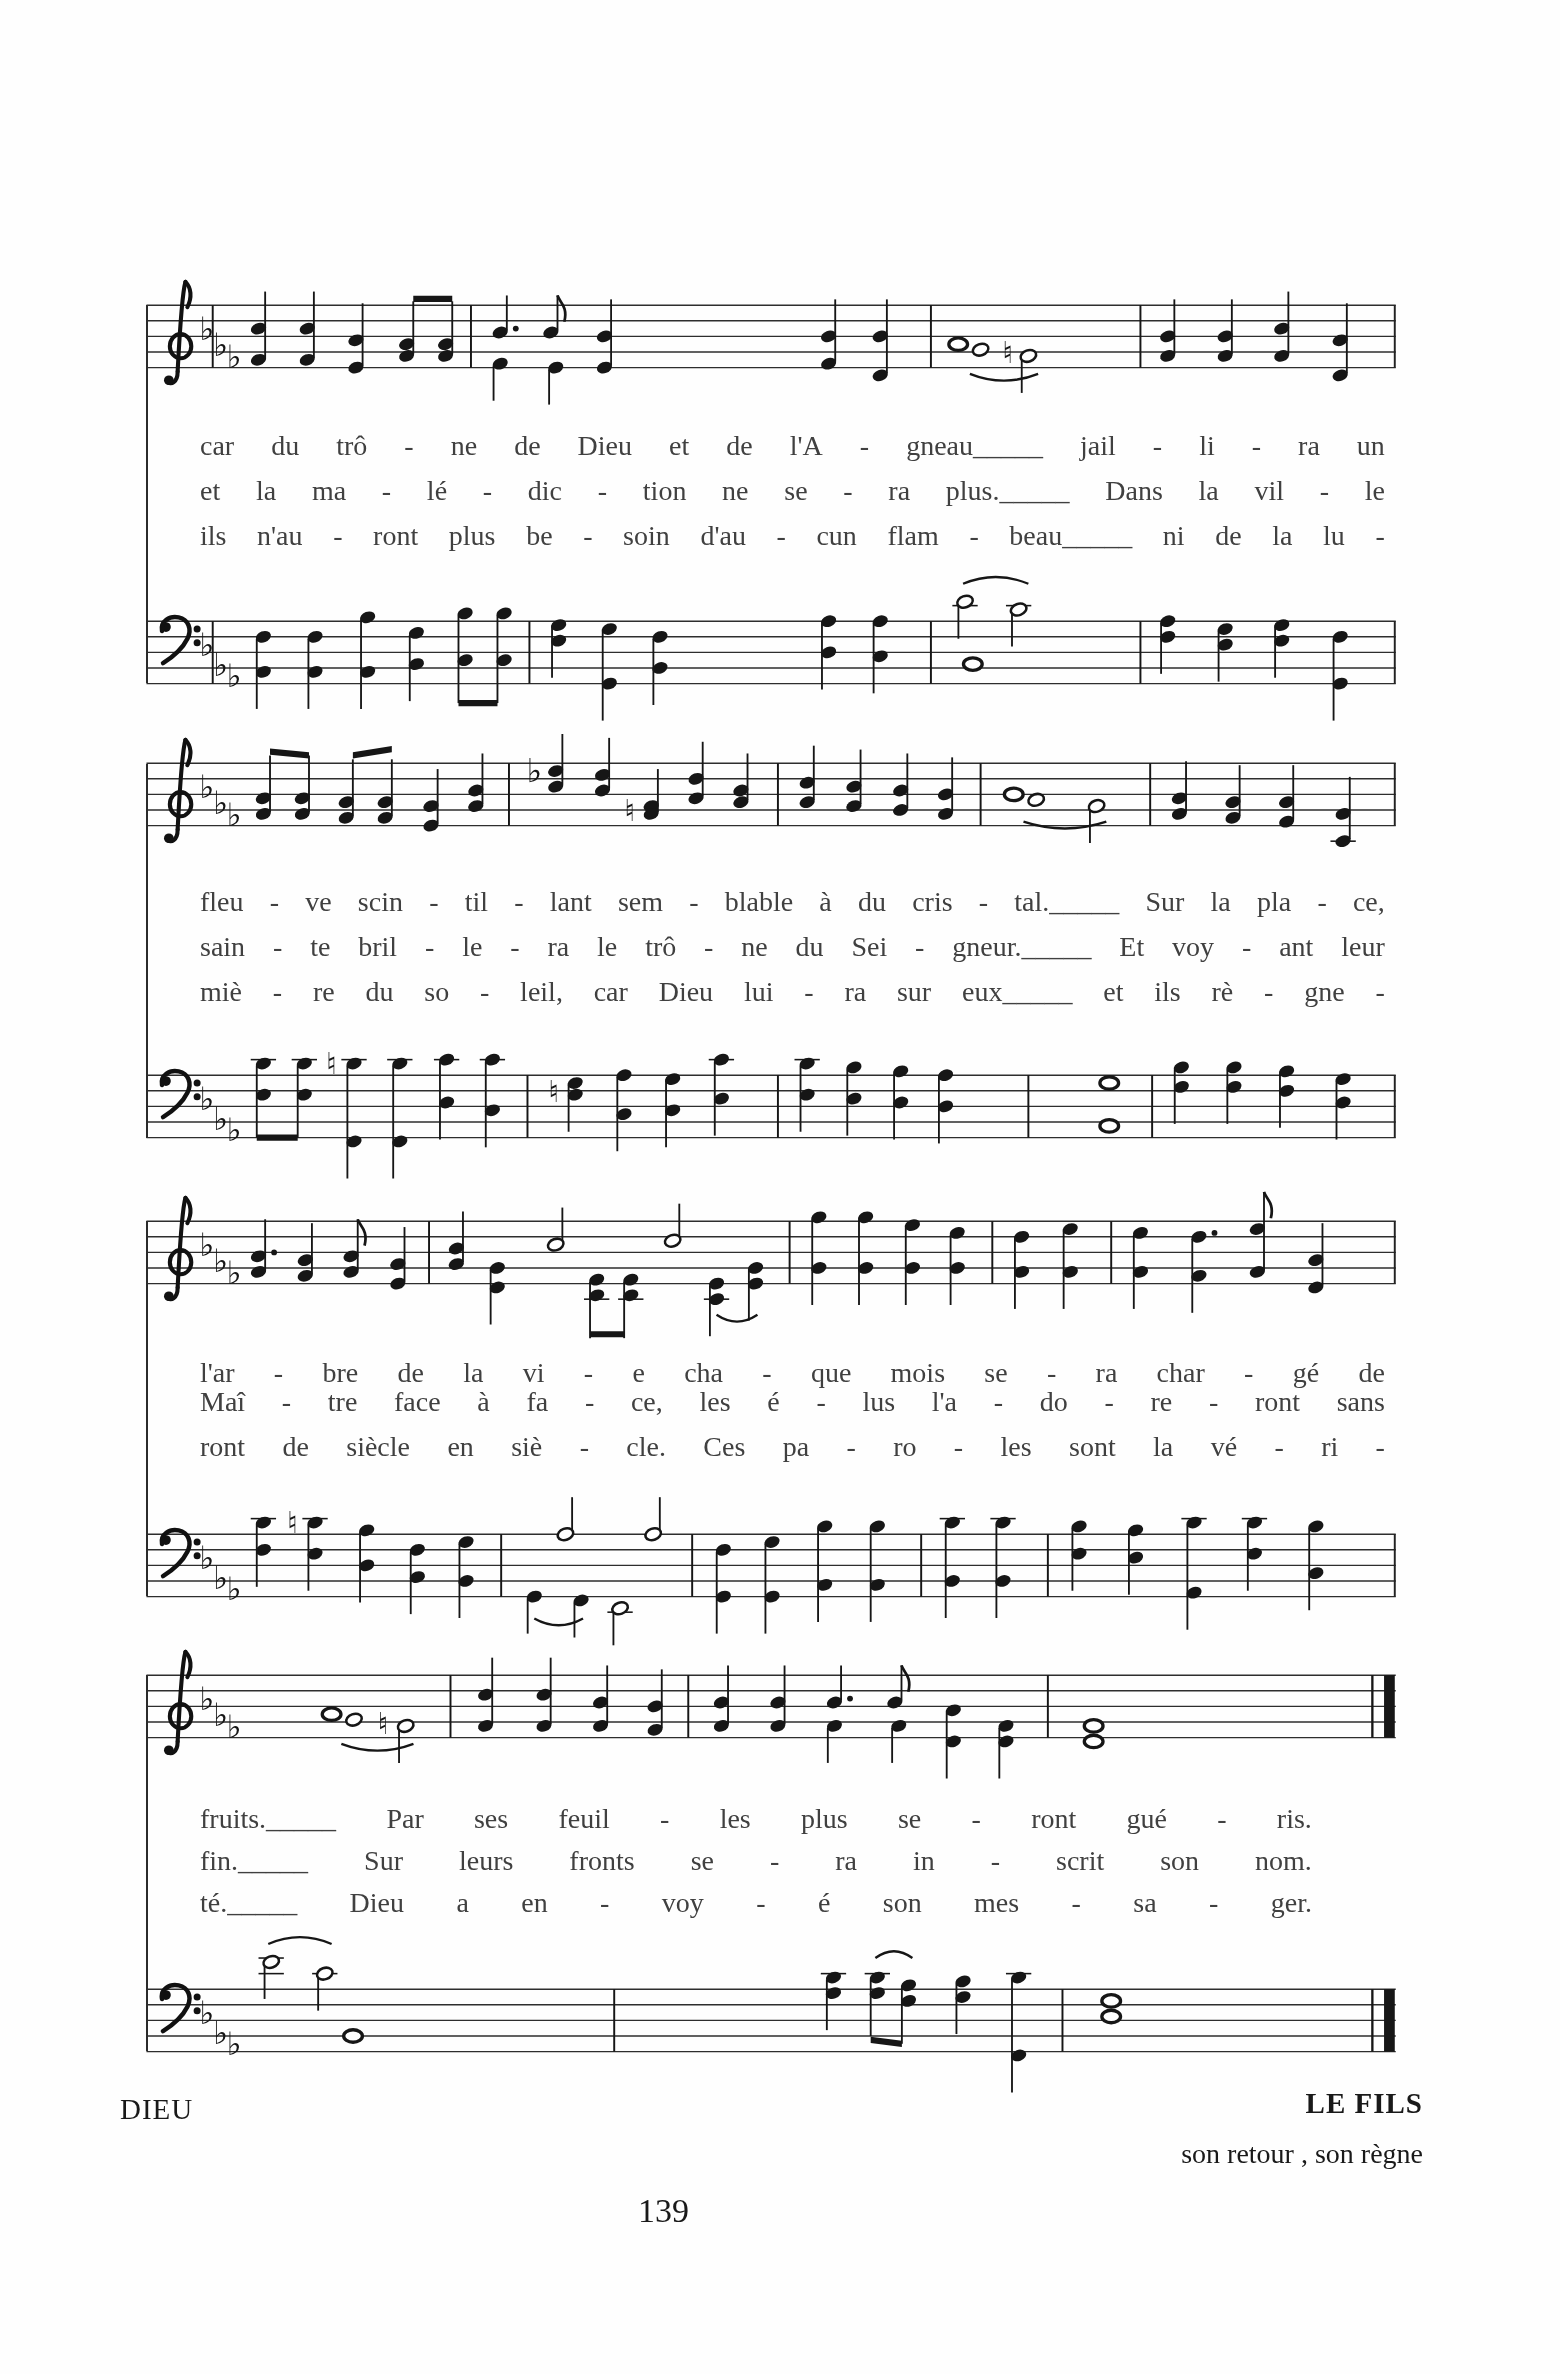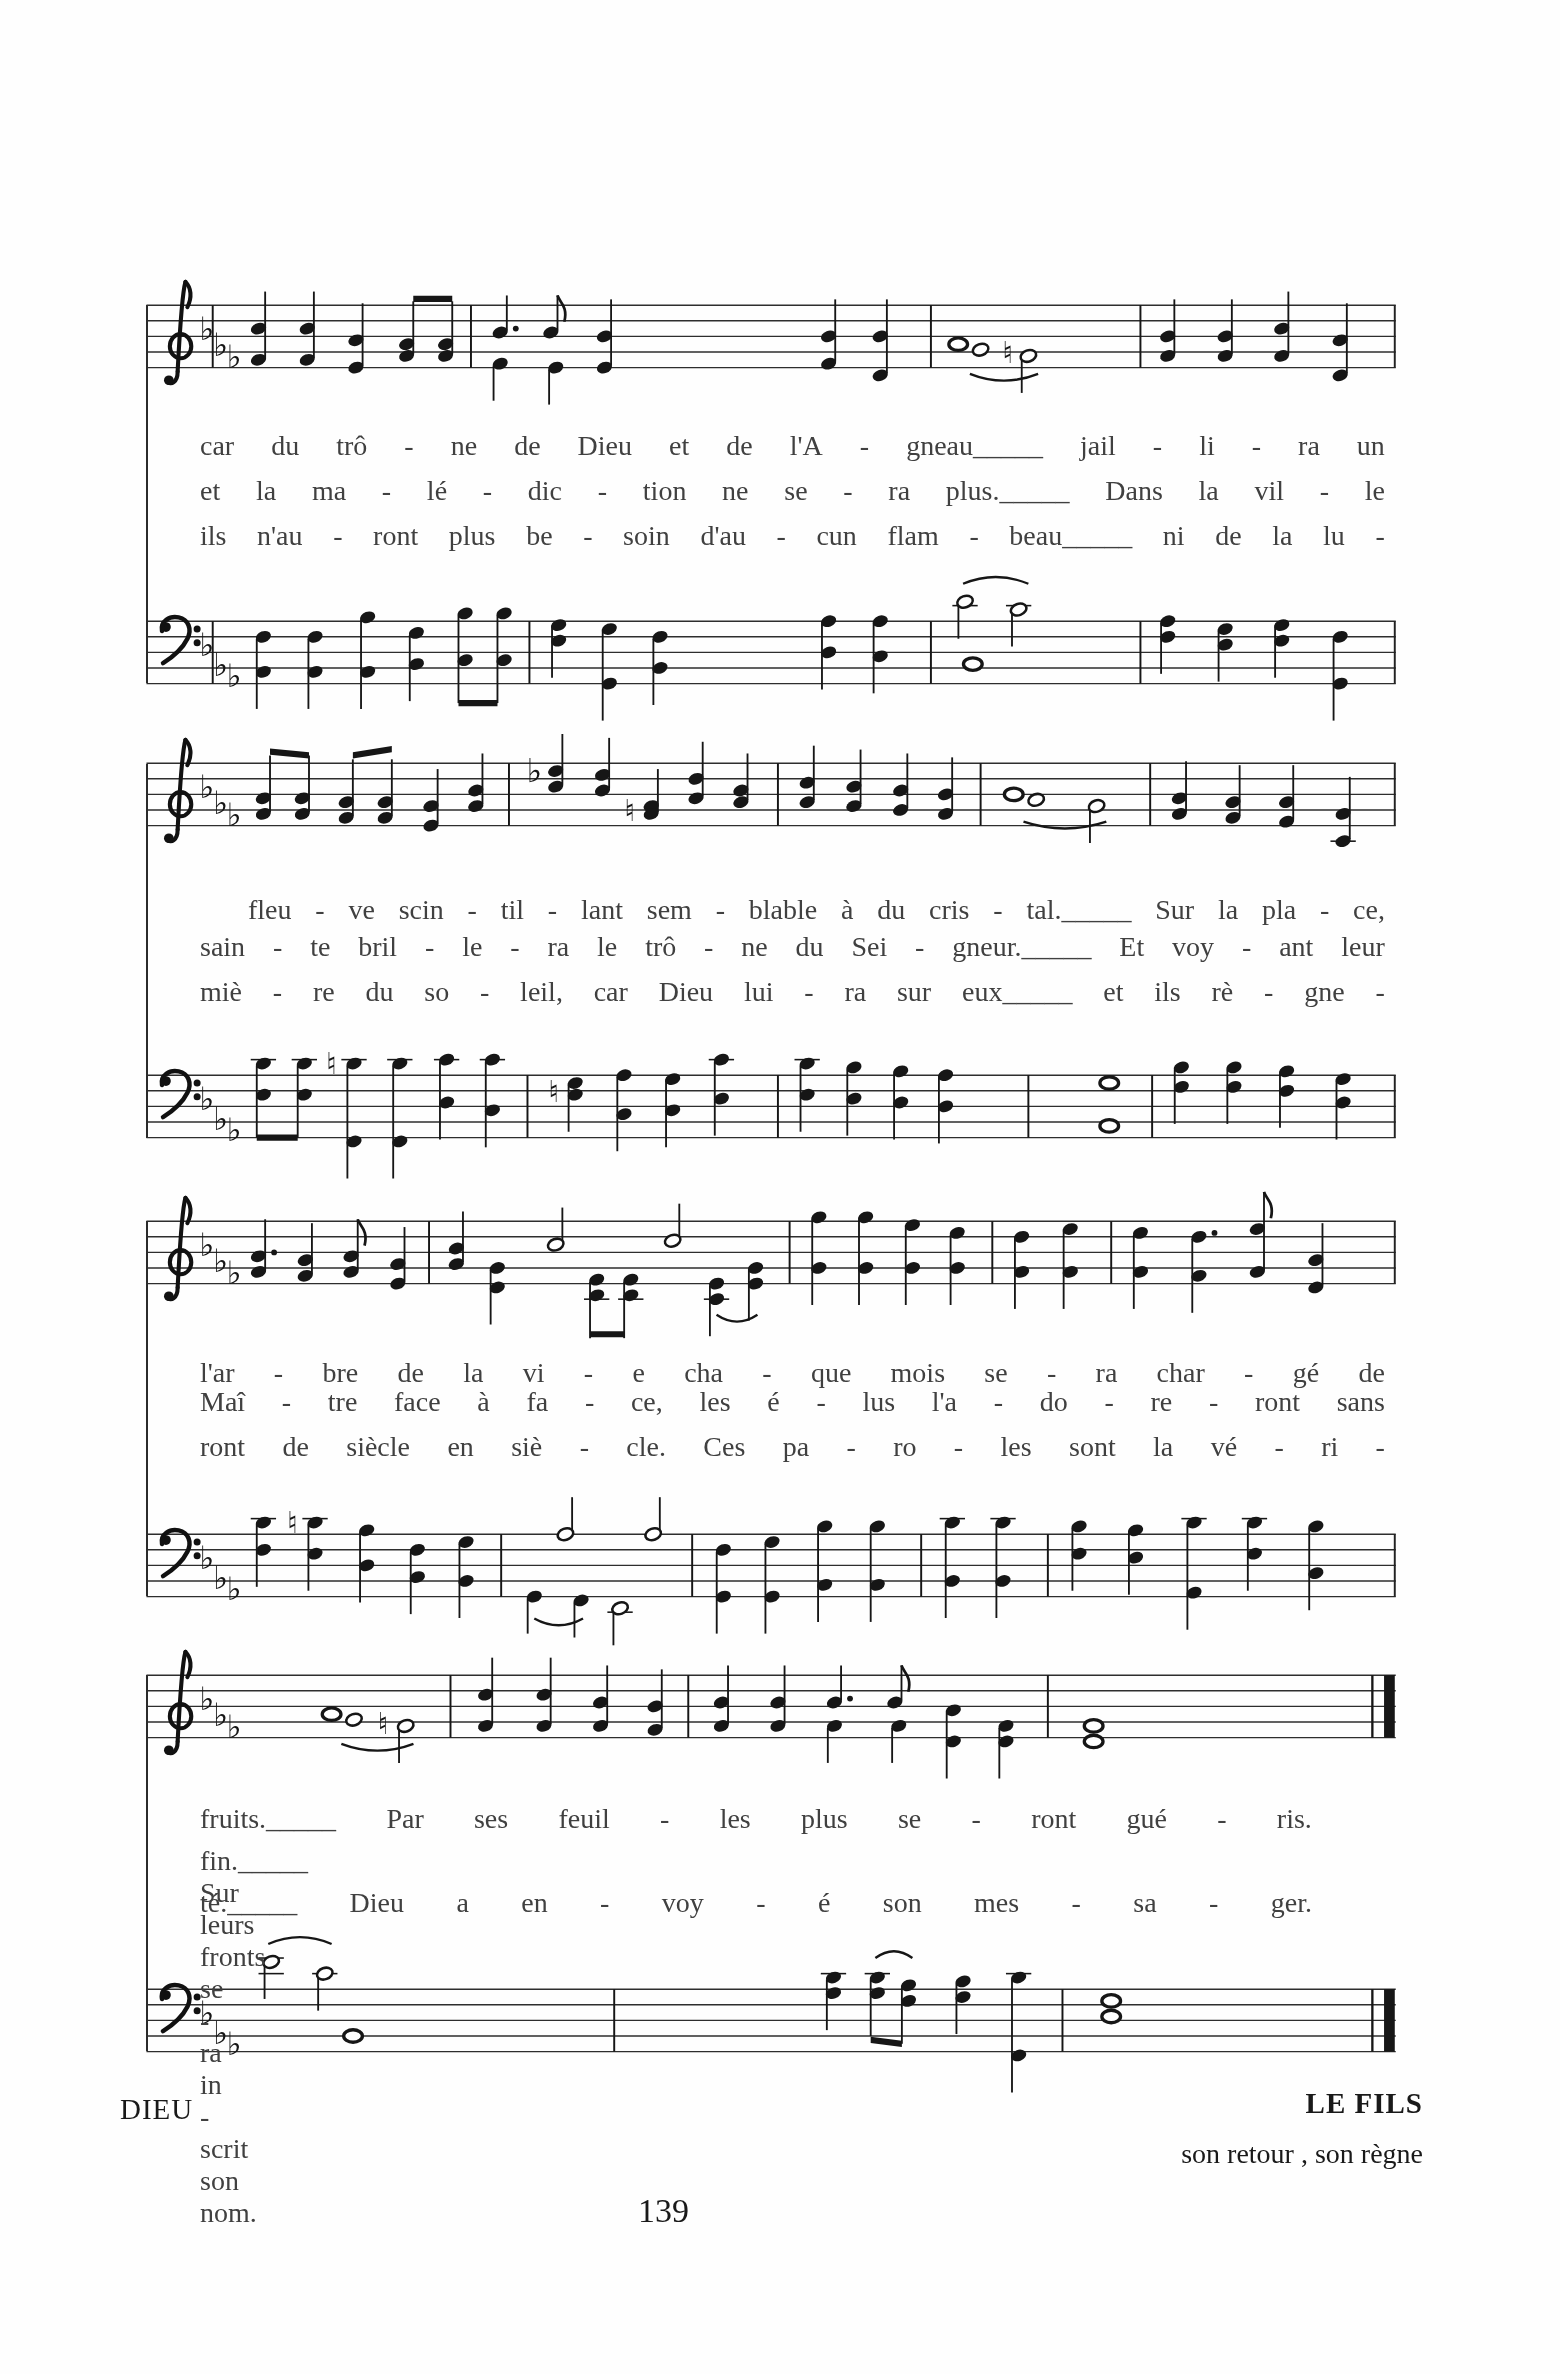--- a/index.html
+++ b/index.html
@@ -650,32 +650,32 @@
         <rect x="1270" y="70" width="11" height="64" fill="#161616"></rect>
       </svg>
     </div>
   <div id="lyrics">
       <div class="lyr" style="top: 430px;">
         <div class="ln" style="top: 0px;"><span>car</span><span>du</span><span>trô</span><span>-</span><span>ne</span><span>de</span><span>Dieu</span><span>et</span><span>de</span><span>l'A</span><span>-</span><span>gneau_____</span><span>jail</span><span>-</span><span>li</span><span>-</span><span>ra</span><span>un</span></div>
         <div class="ln" style="top: 45px;"><span>et</span><span>la</span><span>ma</span><span>-</span><span>lé</span><span>-</span><span>dic</span><span>-</span><span>tion</span><span>ne</span><span>se</span><span>-</span><span>ra</span><span>plus._____</span><span>Dans</span><span>la</span><span>vil</span><span>-</span><span>le</span></div>
         <div class="ln" style="top: 90px;"><span>ils</span><span>n'au</span><span>-</span><span>ront</span><span>plus</span><span>be</span><span>-</span><span>soin</span><span>d'au</span><span>-</span><span>cun</span><span>flam</span><span>-</span><span>beau_____</span><span>ni</span><span>de</span><span>la</span><span>lu</span><span>-</span></div>
       </div>
       <div class="lyr" style="top: 886px;">
-        <div class="ln" style="top: 8px; margin-left: 48px;"><span>fleu</span><span>-</span><span>ve</span><span>scin</span><span>-</span><span>til</span><span>-</span><span>lant</span><span>sem</span><span>-</span><span>blable</span><span>à</span><span>du</span><span>cris</span><span>-</span><span>tal._____</span><span>Sur</span><span>la</span><span>pla</span><span>-</span><span>ce,</span></div>
+        <div class="ln" style="top: 0px;"><span>fleu</span><span>-</span><span>ve</span><span>scin</span><span>-</span><span>til</span><span>-</span><span>lant</span><span>sem</span><span>-</span><span>blable</span><span>à</span><span>du</span><span>cris</span><span>-</span><span>tal._____</span><span>Sur</span><span>la</span><span>pla</span><span>-</span><span>ce,</span></div>
         <div class="ln" style="top: 45px;"><span>sain</span><span>-</span><span>te</span><span>bril</span><span>-</span><span>le</span><span>-</span><span>ra</span><span>le</span><span>trô</span><span>-</span><span>ne</span><span>du</span><span>Sei</span><span>-</span><span>gneur._____</span><span>Et</span><span>voy</span><span>-</span><span>ant</span><span>leur</span></div>
         <div class="ln" style="top: 90px;"><span>miè</span><span>-</span><span>re</span><span>du</span><span>so</span><span>-</span><span>leil,</span><span>car</span><span>Dieu</span><span>lui</span><span>-</span><span>ra</span><span>sur</span><span>eux_____</span><span>et</span><span>ils</span><span>rè</span><span>-</span><span>gne</span><span>-</span></div>
       </div>
       <div class="lyr" style="top: 1341px;">
         <div class="ln" style="top: 16px;"><span>l'ar</span><span>-</span><span>bre</span><span>de</span><span>la</span><span>vi</span><span>-</span><span>e</span><span>cha</span><span>-</span><span>que</span><span>mois</span><span>se</span><span>-</span><span>ra</span><span>char</span><span>-</span><span>gé</span><span>de</span></div>
         <div class="ln" style="top: 45px;"><span>Maî</span><span>-</span><span>tre</span><span>face</span><span>à</span><span>fa</span><span>-</span><span>ce,</span><span>les</span><span>é</span><span>-</span><span>lus</span><span>l'a</span><span>-</span><span>do</span><span>-</span><span>re</span><span>-</span><span>ront</span><span>sans</span></div>
         <div class="ln" style="top: 90px;"><span>ront</span><span>de</span><span>siècle</span><span>en</span><span>siè</span><span>-</span><span>cle.</span><span>Ces</span><span>pa</span><span>-</span><span>ro</span><span>-</span><span>les</span><span>sont</span><span>la</span><span>vé</span><span>-</span><span>ri</span><span>-</span></div>
       </div>
       <div class="lyr narrow" style="top: 1803px;">
         <div class="ln" style="top: 0px;"><span>fruits._____</span><span>Par</span><span>ses</span><span>feuil</span><span>-</span><span>les</span><span>plus</span><span>se</span><span>-</span><span>ront</span><span>gué</span><span>-</span><span>ris.</span></div>
-        <div class="ln" style="top: 42px; flex-direction: column;"><span>fin._____</span><span>Sur</span><span>leurs</span><span>fronts</span><span>se</span><span>-</span><span>ra</span><span>in</span><span>-</span><span>scrit</span><span>son</span><span>nom.</span></div>
+        <div class="ln" style="top: 42px;"><span>fin._____</span><span>Sur</span><span>leurs</span><span>fronts</span><span>se</span><span>-</span><span>ra</span><span>in</span><span>-</span><span>scrit</span><span>son</span><span>nom.</span></div>
         <div class="ln" style="top: 84px;"><span>té._____</span><span>Dieu</span><span>a</span><span>en</span><span>-</span><span>voy</span><span>-</span><span>é</span><span>son</span><span>mes</span><span>-</span><span>sa</span><span>-</span><span>ger.</span></div>
       </div>
     </div>
   <div id="dieu" class="footer-label">DIEU</div>
   <div id="lefils" class="footer-label">LE FILS</div>
   <div id="sub">son retour , son règne</div>
   <div id="pagenum">139</div>
 <div class="sys-connector" style="left: 146px; top: 305px; height: 378px;"></div>
     <div class="sys-connector" style="left: 146px; top: 764px; height: 374px;"></div>
     <div class="sys-connector" style="left: 146px; top: 1221px; height: 375px;"></div>

